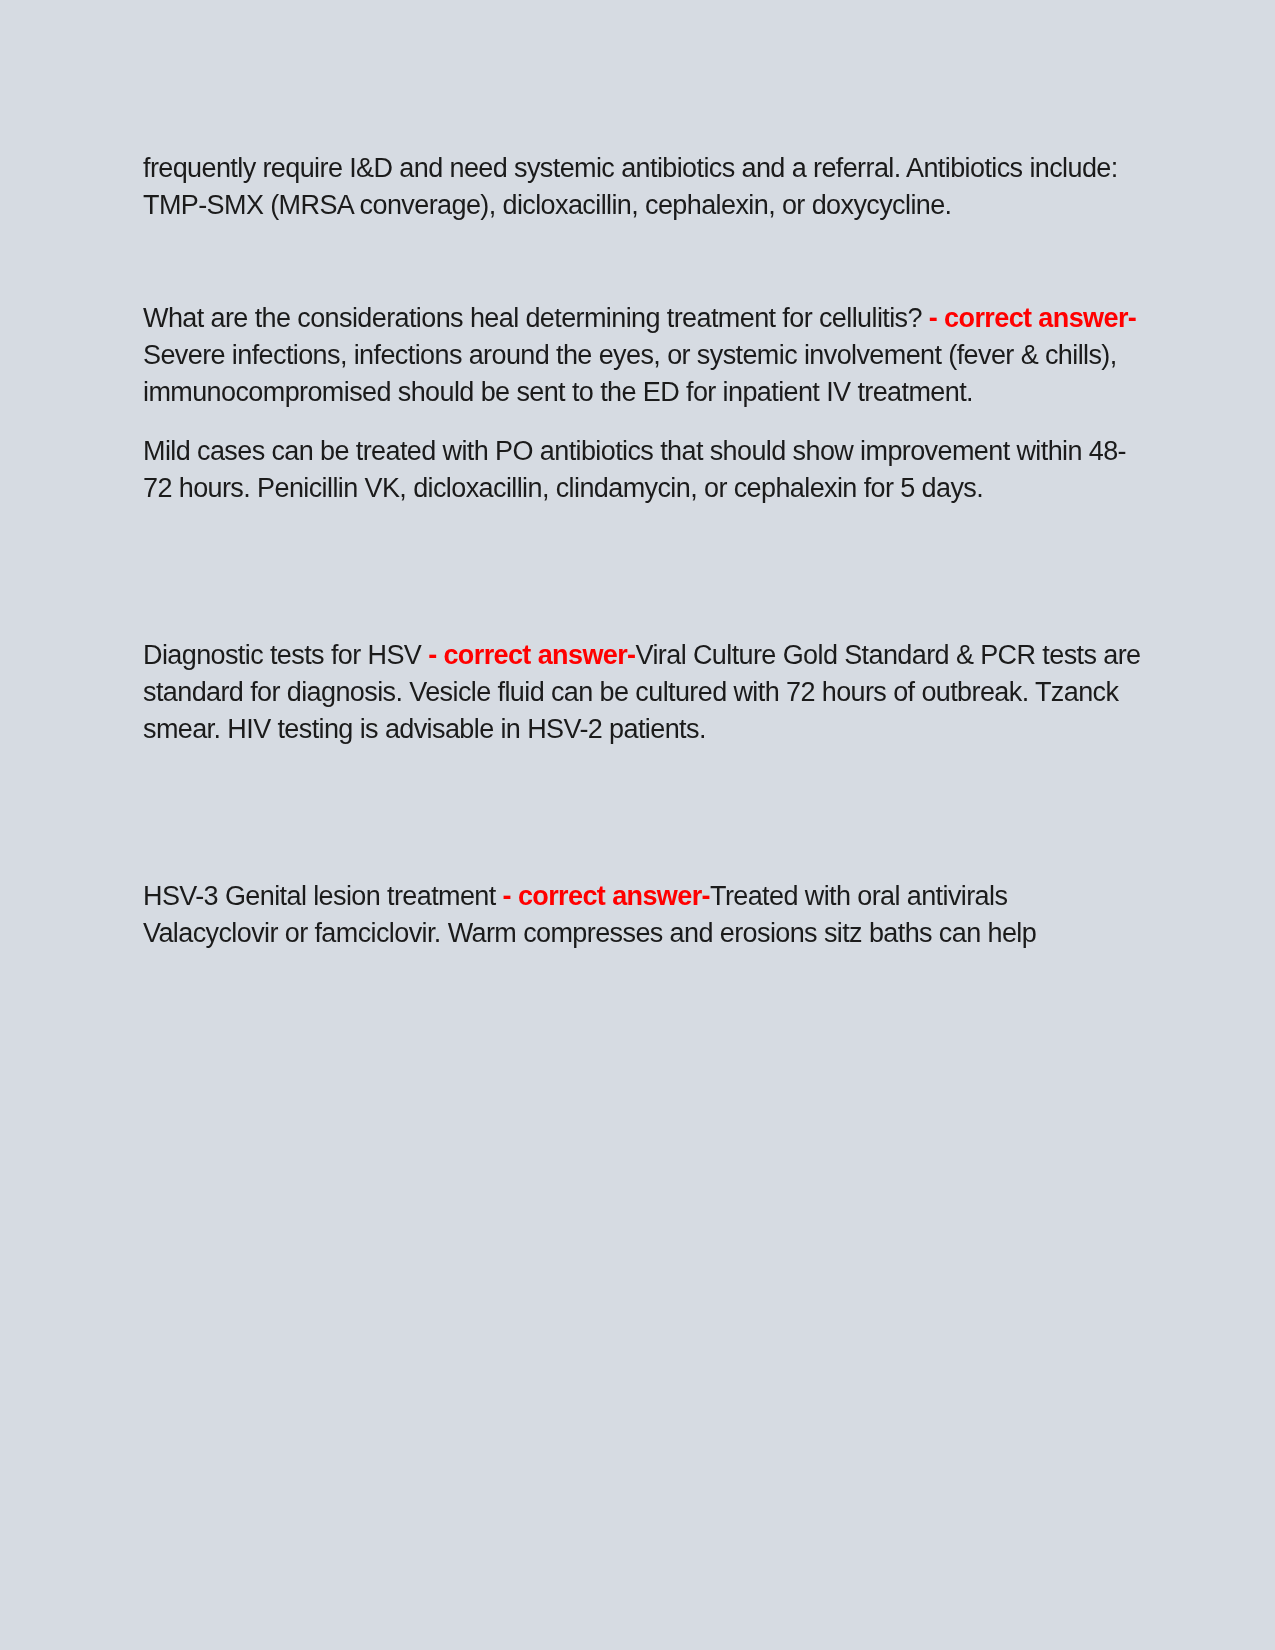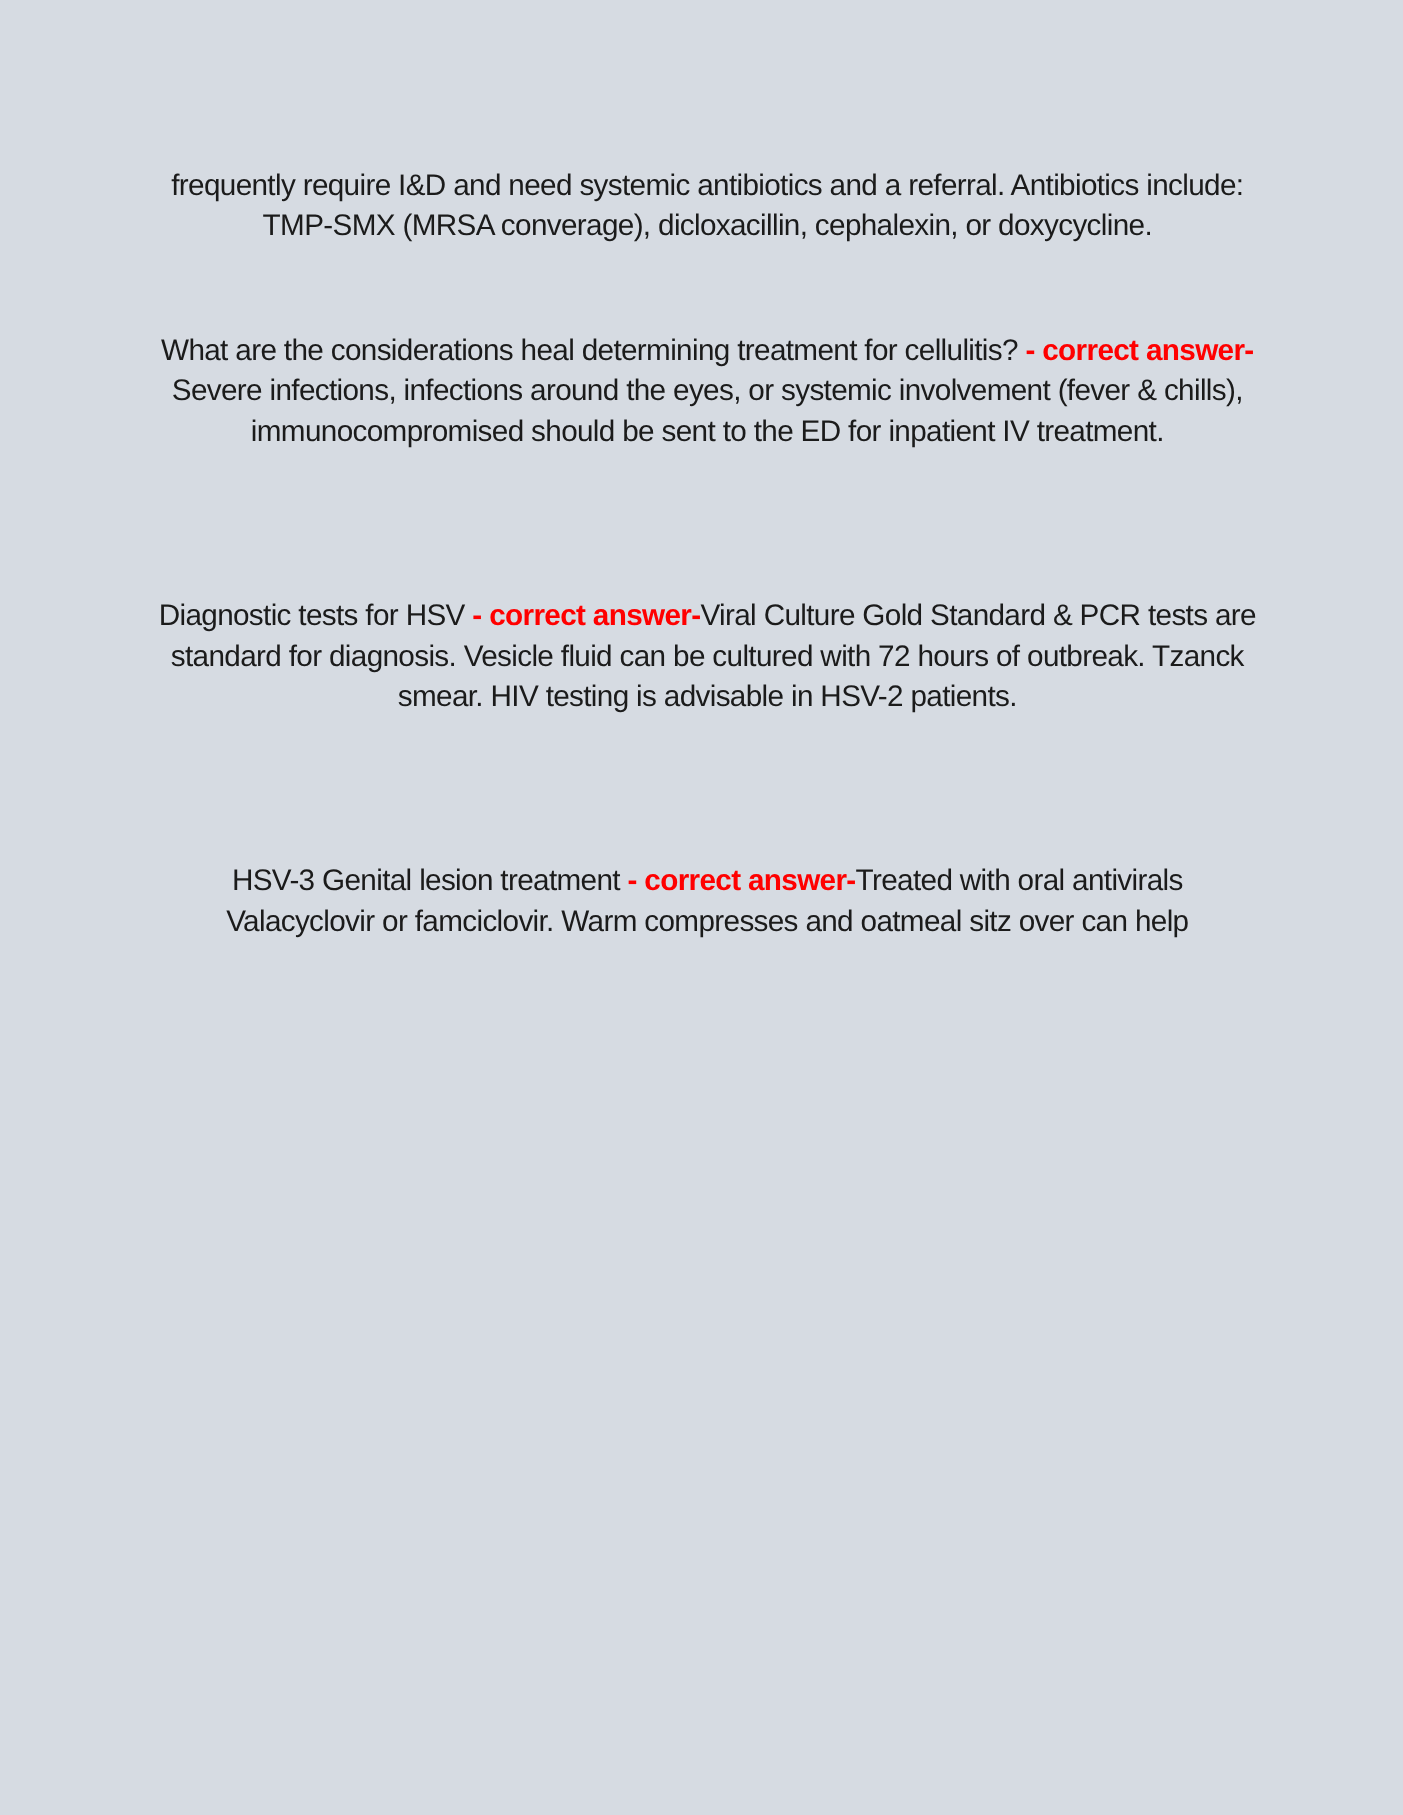--- a/index.html
+++ b/index.html
@@ -17,41 +17,41 @@
   .doc-body {
     width: 1000px;
     font-family: "Liberation Sans", "DejaVu Sans", sans-serif;
     font-size: 27px;
     line-height: 37px;
     letter-spacing: -0.6px;
     color: #1b1b1b;
   }
   .doc-body p {
     margin: 0 0 22px 0;
-    text-align: center;
   }
   .spacer {
     height: 54px;
   }
   .run-red {
     color: #ff0000;
     font-weight: bold;
   }
   .run-normal {
     color: #1b1b1b;
   }
 </style>
 </head>
 <body>
 
 <div class="page">
   <div class="doc-body">
       <p><span class="run-normal">frequently require I&amp;D and need systemic antibiotics and a referral. Antibiotics include: TMP-SMX (MRSA converage), dicloxacillin, cephalexin, or doxycycline.</span></p>
       <div class="spacer"></div>
       <p><span class="run-normal">What are the considerations heal determining treatment for cellulitis? </span><span class="run-red">- correct answer-</span><span class="run-normal">Severe infections, infections around the eyes, or systemic involvement (fever &amp; chills), immunocompromised should be sent to the ED for inpatient IV treatment.</span></p>
+      <p><span class="run-normal">Mild cases can be treated with PO antibiotics that should show improvement within 48-72 hours. Penicillin VK, dicloxacillin, clindamycin, or cephalexin for 5 days.</span></p>
       <div class="spacer"></div>
       <div class="spacer"></div>
       <p><span class="run-normal">Diagnostic tests for HSV </span><span class="run-red">- correct answer-</span><span class="run-normal">Viral Culture Gold Standard &amp; PCR tests are standard for diagnosis. Vesicle fluid can be cultured with 72 hours of outbreak. Tzanck smear. HIV testing is advisable in HSV-2 patients.</span></p>
       <div class="spacer"></div>
       <div class="spacer"></div>
-      <p><span class="run-normal">HSV-3 Genital lesion treatment </span><span class="run-red">- correct answer-</span><span class="run-normal">Treated with oral antivirals Valacyclovir or famciclovir. Warm compresses and oatmeal sitz over can help</span></p>
+      <p><span class="run-normal">HSV-3 Genital lesion treatment </span><span class="run-red">- correct answer-</span><span class="run-normal">Treated with oral antivirals Valacyclovir or famciclovir. Warm compresses and erosions sitz baths can help</span></p>
     </div>
 </div>
 
 </body></html>

